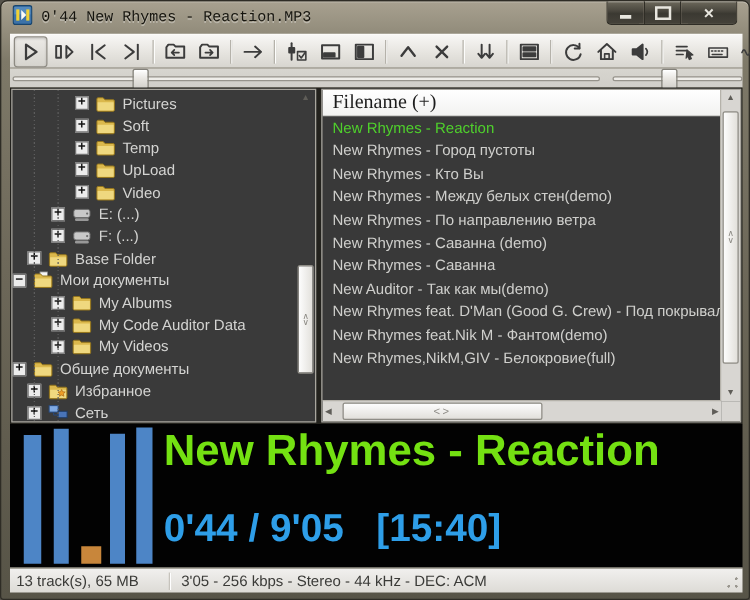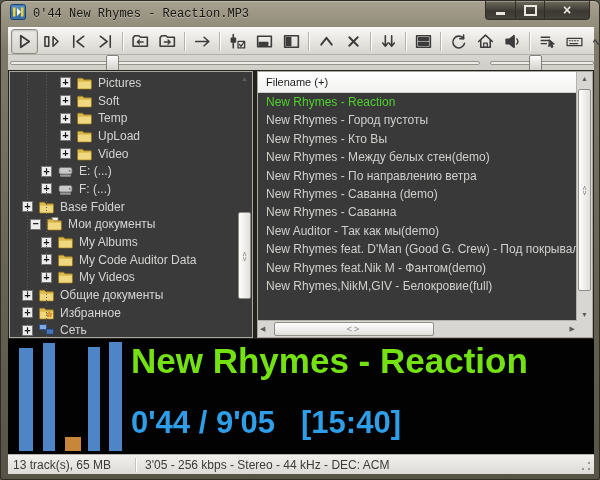--- a/index.html
+++ b/index.html
@@ -62,21 +62,21 @@
             background:linear-gradient(90deg,#fdfdfd,#e2e0db);display:flex;flex-direction:column;
             align-items:center;justify-content:center;color:#8a8882;font-size:7px;line-height:5px;}
   .sb-thumb-h{position:absolute;top:1px;height:12px;border:1px solid #8f8d86;border-radius:2px;
             background:linear-gradient(#fdfdfd,#e2e0db);display:flex;align-items:center;
             justify-content:center;color:#8a8882;font-size:9px;letter-spacing:2px;}
   
   #list-panel{position:absolute;left:249px;top:1px;width:334px;height:265px;background:#393939;
               border:1px solid #a9a69e;overflow:hidden;}
   #list-header{position:absolute;left:0;top:0;right:14px;height:20px;
                background:linear-gradient(#ffffff,#f2f2f1);border-bottom:1px solid #cfcfcc;
-               color:#1c1c1c;font-size:11px;display:flex;align-items:center;padding-left:8px;}
+               color:#1c1c1c;font-size:16px;display:flex;align-items:center;padding-left:8px;font-family:Liberation Serif, serif;}
   #list-rows{position:absolute;left:0;top:21px;right:15px;bottom:16px;overflow:hidden;}
   .list-row{height:18.4px;line-height:18.4px;font-size:12px;color:#cfcfcc;padding-left:8px;white-space:nowrap;}
   .list-row.playing{color:#4fd02c;}
   #list-corner{position:absolute;right:0;bottom:0;width:15px;height:16px;background:#d8d6d2;}
   
   #watermark{position:absolute;left:378px;top:46px;width:215px;height:48px;pointer-events:none;z-index:5;}
   #wm-text{position:absolute;left:18px;top:8px;font-size:30px;font-weight:bold;letter-spacing:0px;
            color:#d2d2d2;
            text-shadow:-2px -1px 0 #1d1d1d,2px -1px 0 #1d1d1d,-2px 2px 0 #1d1d1d,2px 2px 1px #000,
                        0 3px 3px rgba(0,0,0,.8),0 -1px 0 #fff;}
@@ -390,21 +390,21 @@
             <div class="tree-row" style="padding-left: 12px;">
               <span class="expander">+</span>
               <span class="tree-icon">
                 <svg width="17" height="14" viewBox="0 0 16 14">
                   <path d="M1 3.2 Q1 2.2 2 2.2 H6 L7.5 3.8 H14 Q15 3.8 15 4.8 V12 Q15 13 14 13 H2 Q1 13 1 12 Z" fill="#dbb84c" stroke="#95761d" stroke-width="0.8"></path>
                   <path d="M1.6 5.8 H14.4 V11.9 Q14.4 12.4 13.9 12.4 H2.1 Q1.6 12.4 1.6 11.9 Z" fill="#efd87f"></path>
                 </svg>
               </span>
               <span>Base Folder</span>
             </div>
-            <div class="tree-row" style="padding-left: 20px;">
+            <div class="tree-row" style="padding-left: 0;">
               <span class="expander">−</span>
               <span class="tree-icon">
                 <svg width="17" height="14" viewBox="0 0 16 14">
                   <rect x="5.5" y="0.5" width="6" height="6" fill="#f5f5f5" stroke="#8a8a8a" stroke-width="0.7"></rect>
                   <path d="M1 3.2 Q1 2.2 2 2.2 H6 L7.5 3.8 H14 Q15 3.8 15 4.8 V12 Q15 13 14 13 H2 Q1 13 1 12 Z" fill="#dbb84c" stroke="#95761d" stroke-width="0.8"></path>
                   <path d="M1.6 5.8 H14.4 V11.9 Q14.4 12.4 13.9 12.4 H2.1 Q1.6 12.4 1.6 11.9 Z" fill="#efd87f"></path>
                 </svg>
               </span>
               <span>Мои документы</span>
             </div>
@@ -431,21 +431,21 @@
             <div class="tree-row" style="padding-left: 31px;">
               <span class="expander">+</span>
               <span class="tree-icon">
                 <svg width="17" height="14" viewBox="0 0 16 14">
                   <path d="M1 3.2 Q1 2.2 2 2.2 H6 L7.5 3.8 H14 Q15 3.8 15 4.8 V12 Q15 13 14 13 H2 Q1 13 1 12 Z" fill="#dbb84c" stroke="#95761d" stroke-width="0.8"></path>
                   <path d="M1.6 5.8 H14.4 V11.9 Q14.4 12.4 13.9 12.4 H2.1 Q1.6 12.4 1.6 11.9 Z" fill="#efd87f"></path>
                 </svg>
               </span>
               <span>My Videos</span>
             </div>
-            <div class="tree-row" style="padding-left: 12px;">
+            <div class="tree-row" style="padding-left: 0;">
               <span class="expander">+</span>
               <span class="tree-icon">
                 <svg width="17" height="14" viewBox="0 0 16 14">
                   <path d="M1 3.2 Q1 2.2 2 2.2 H6 L7.5 3.8 H14 Q15 3.8 15 4.8 V12 Q15 13 14 13 H2 Q1 13 1 12 Z" fill="#dbb84c" stroke="#95761d" stroke-width="0.8"></path>
                   <path d="M1.6 5.8 H14.4 V11.9 Q14.4 12.4 13.9 12.4 H2.1 Q1.6 12.4 1.6 11.9 Z" fill="#efd87f"></path>
                 </svg>
               </span>
               <span>Общие документы</span>
             </div>
             <div class="tree-row" style="padding-left: 12px;">

